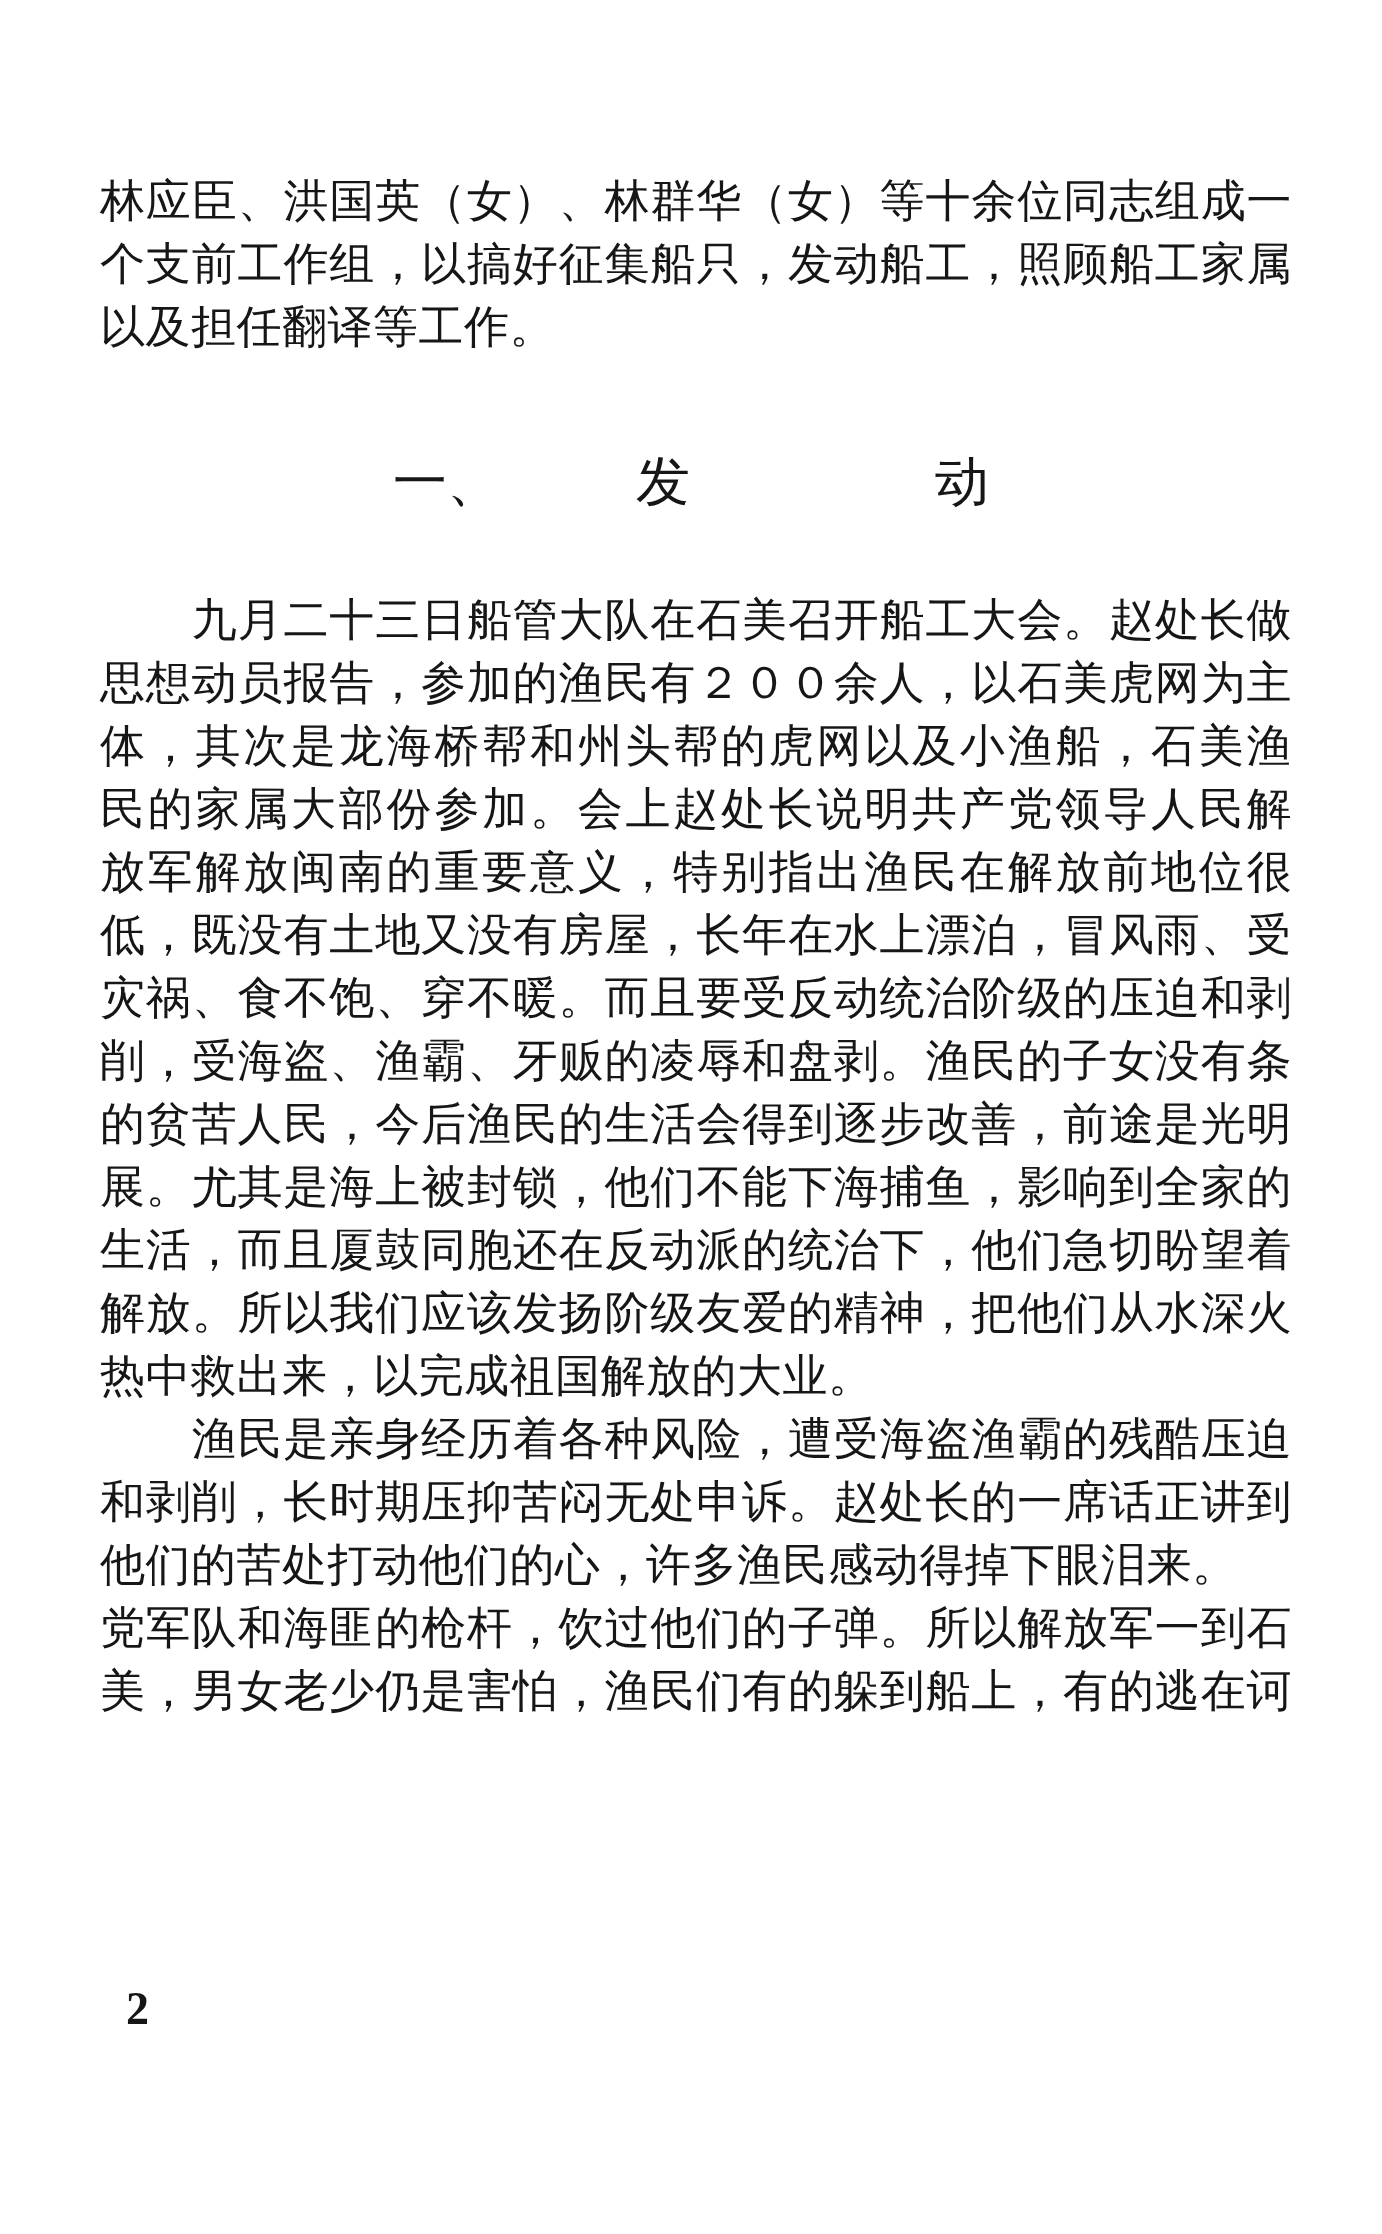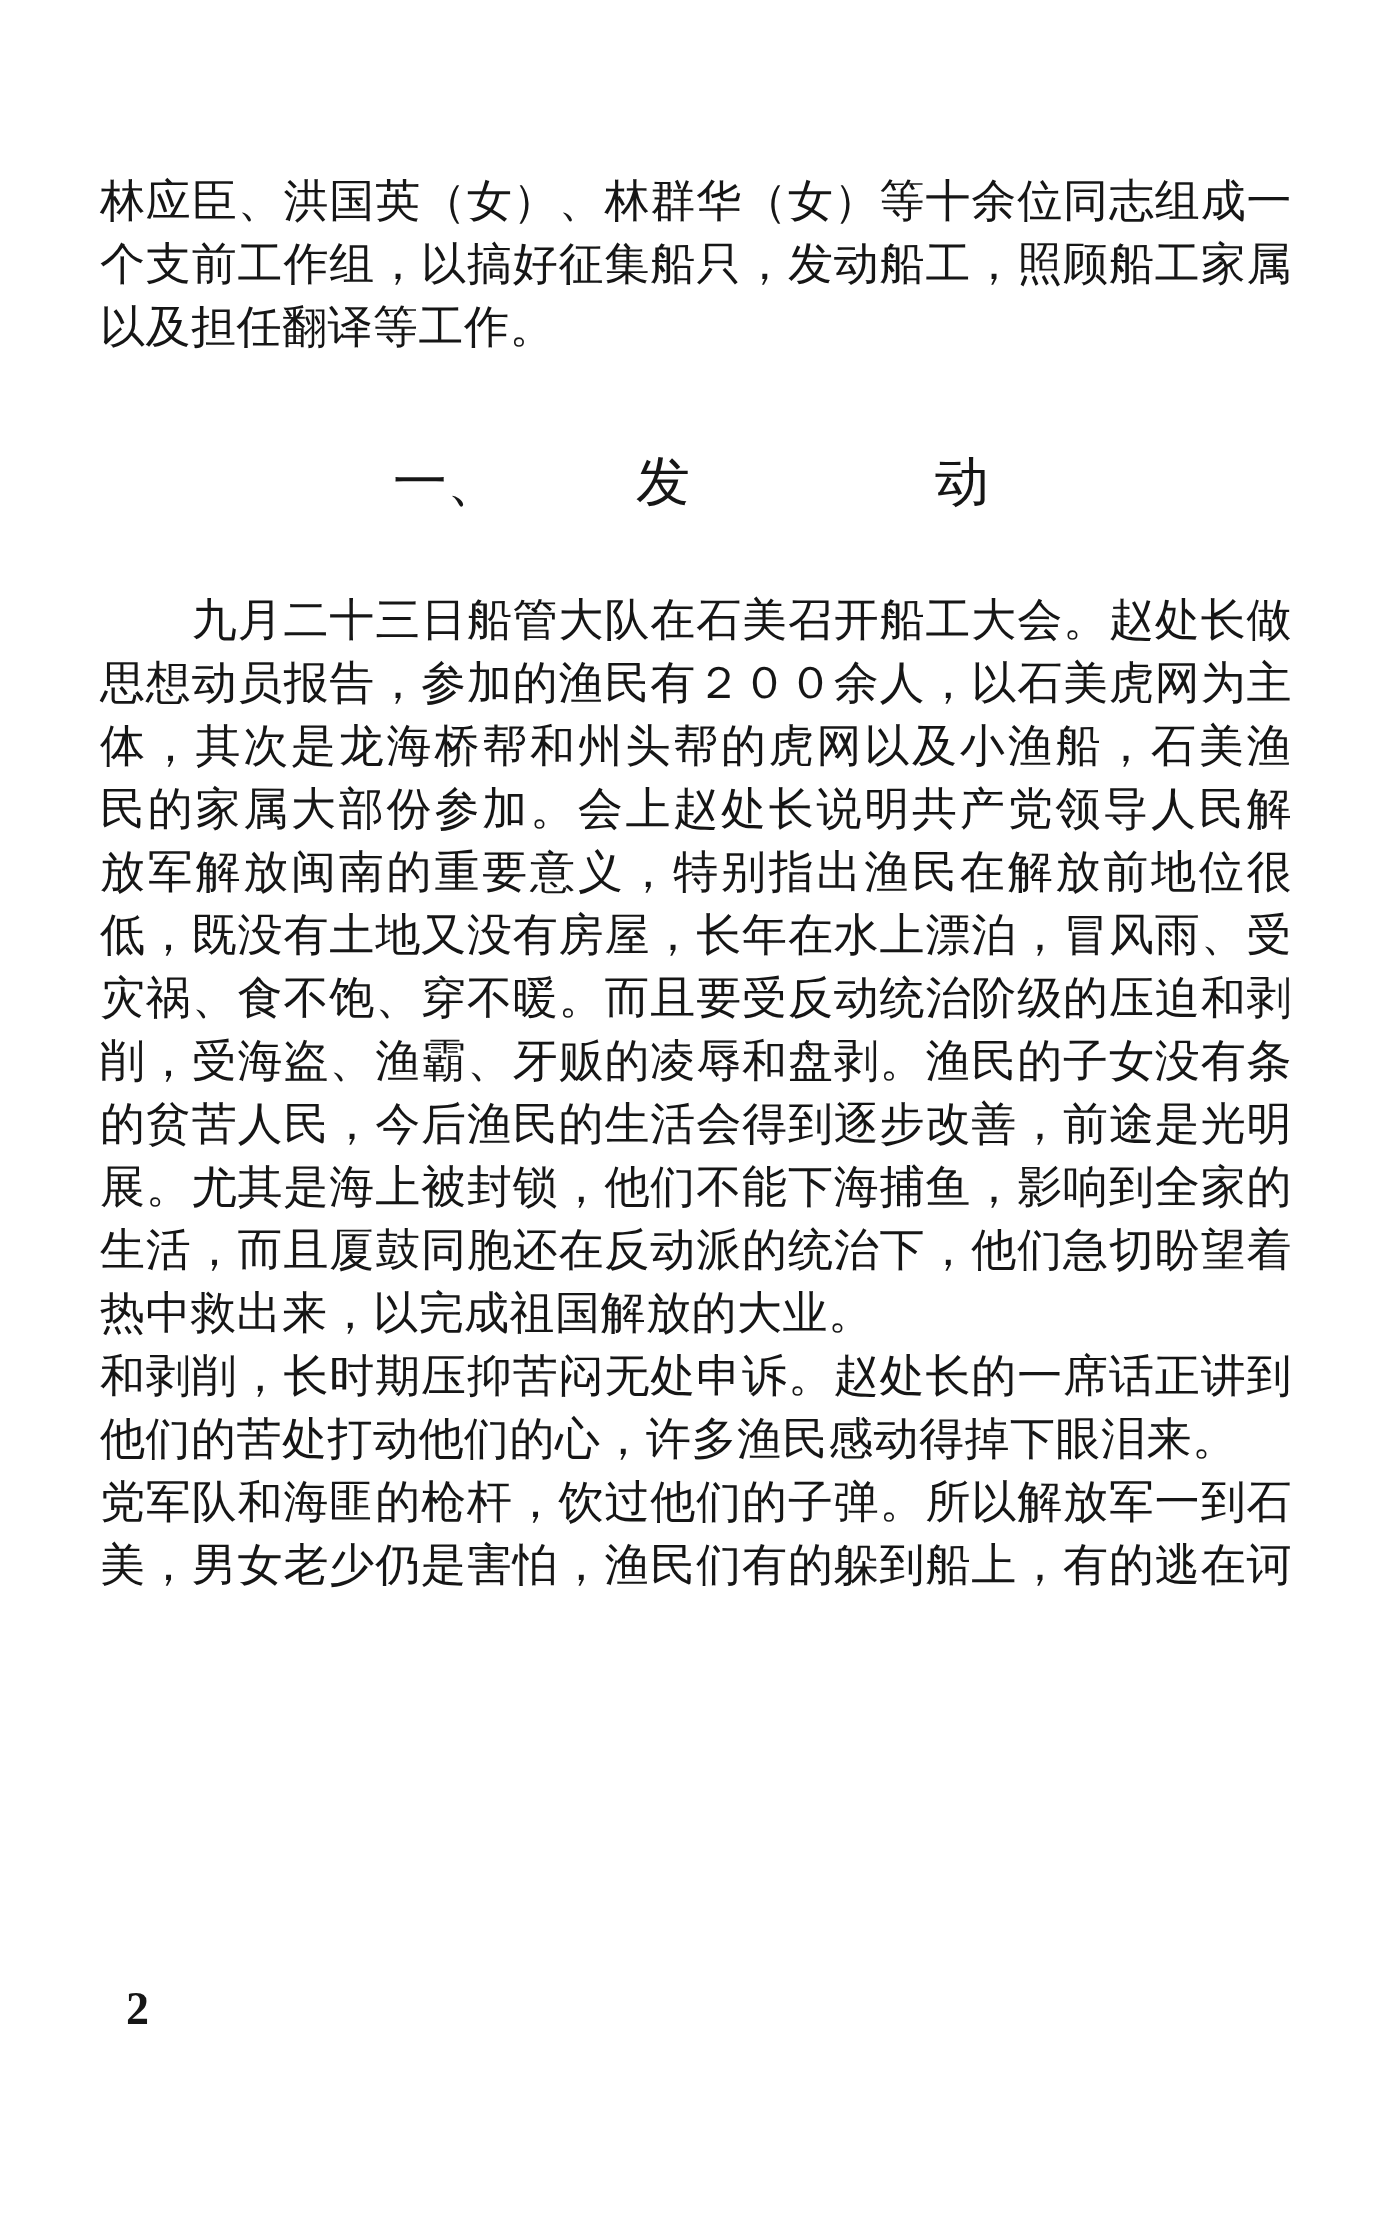--- a/index.html
+++ b/index.html
@@ -72,21 +72,23 @@
     <div class="line">思想动员报告，参加的渔民有２００余人，以石美虎网为主</div>
     <div class="line">体，其次是龙海桥帮和州头帮的虎网以及小渔船，石美渔</div>
     <div class="line">民的家属大部份参加。会上赵处长说明共产党领导人民解</div>
     <div class="line">放军解放闽南的重要意义，特别指出渔民在解放前地位很</div>
     <div class="line">低，既没有土地又没有房屋，长年在水上漂泊，冒风雨、受</div>
     <div class="line">灾祸、食不饱、穿不暖。而且要受反动统治阶级的压迫和剥</div>
     <div class="line">削，受海盗、渔霸、牙贩的凌辱和盘剥。渔民的子女没有条</div>
     <div class="line">的贫苦人民，今后渔民的生活会得到逐步改善，前途是光明</div>
     <div class="line">展。尤其是海上被封锁，他们不能下海捕鱼，影响到全家的</div>
     <div class="line">生活，而且厦鼓同胞还在反动派的统治下，他们急切盼望着</div>
+    <div class="line">解放。所以我们应该发扬阶级友爱的精神，把他们从水深火</div>
     <div class="line last">热中救出来，以完成祖国解放的大业。</div>
+    <div class="line">　　渔民是亲身经历着各种风险，遭受海盗渔霸的残酷压迫</div>
     <div class="line">和剥削，长时期压抑苦闷无处申诉。赵处长的一席话正讲到</div>
     <div class="line last">他们的苦处打动他们的心，许多渔民感动得掉下眼泪来。</div>
     <div class="line">党军队和海匪的枪杆，饮过他们的子弹。所以解放军一到石</div>
     <div class="line">美，男女老少仍是害怕，渔民们有的躲到船上，有的逃在诃</div>
   </div>
 
   <div class="page-number">2</div>
 
 </div>
 

